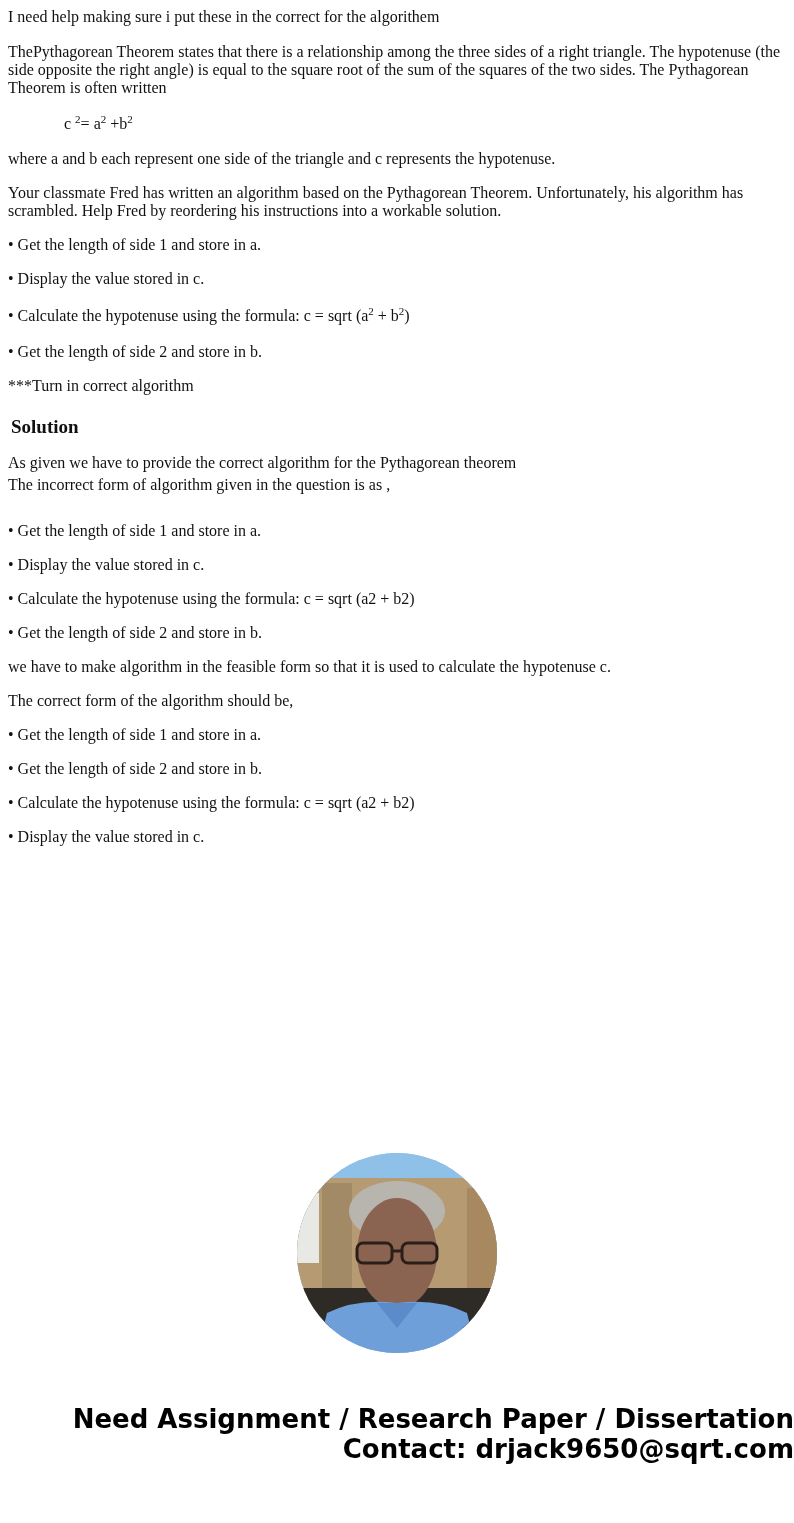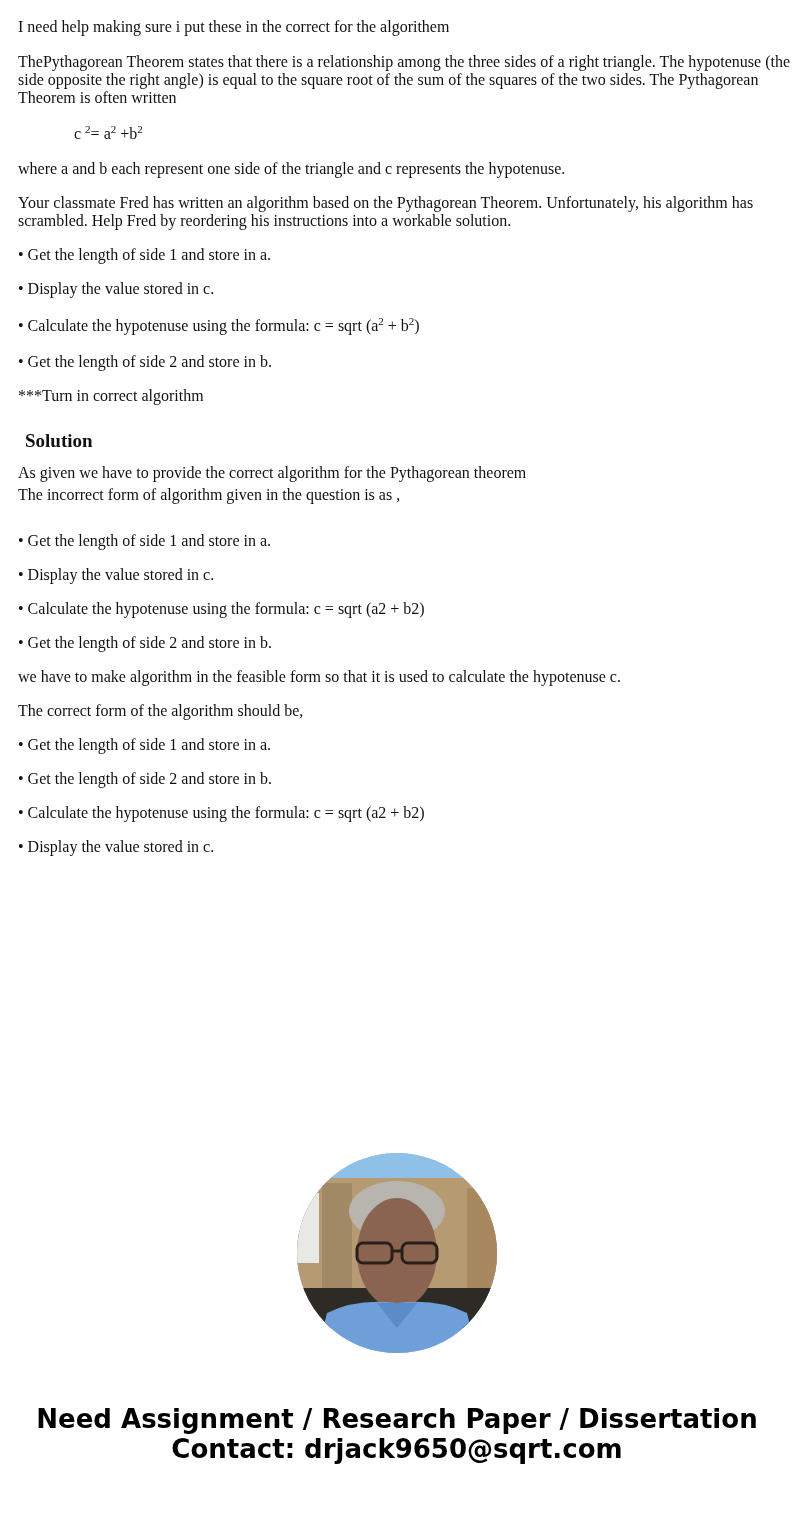--- a/index.html
+++ b/index.html
@@ -16,30 +16,30 @@
       font-size: 16px;
       color: #111111;
     }
     .content {
       position: absolute;
       left: 8px;
       top: 0;
       width: 778px;
     }
     p {
-      margin: 10px;
+      margin: 0;
       line-height: 18px;
     }
     .p-abs { position: absolute; left: 0; }
     sup { font-size: 11px; line-height: 0; vertical-align: 6px; }
     h3.solution-heading {
       position: absolute;
       left: 0;
       top: 413px;
-      margin: 17px;
+      margin: 3px;
       font-size: 19px;
       font-weight: bold;
       font-family: "Liberation Serif", serif;
     }
     .formula-block {
       position: absolute;
       left: 56px;
       top: 115px;
     }
     .avatar {
@@ -50,21 +50,21 @@
       height: 200px;
       border-radius: 50%;
       overflow: hidden;
       background: #8fbfe6;
     }
     .promo {
       position: absolute;
       left: 0;
       top: 1404px;
       width: 794px;
-      text-align: center;
+      text-align: right;
       font-family: "DejaVu Sans", sans-serif;
       font-weight: bold;
       font-size: 26px;
       line-height: 30px;
       color: #000000;
     }
   </style>
 </head>
 <body>
 

